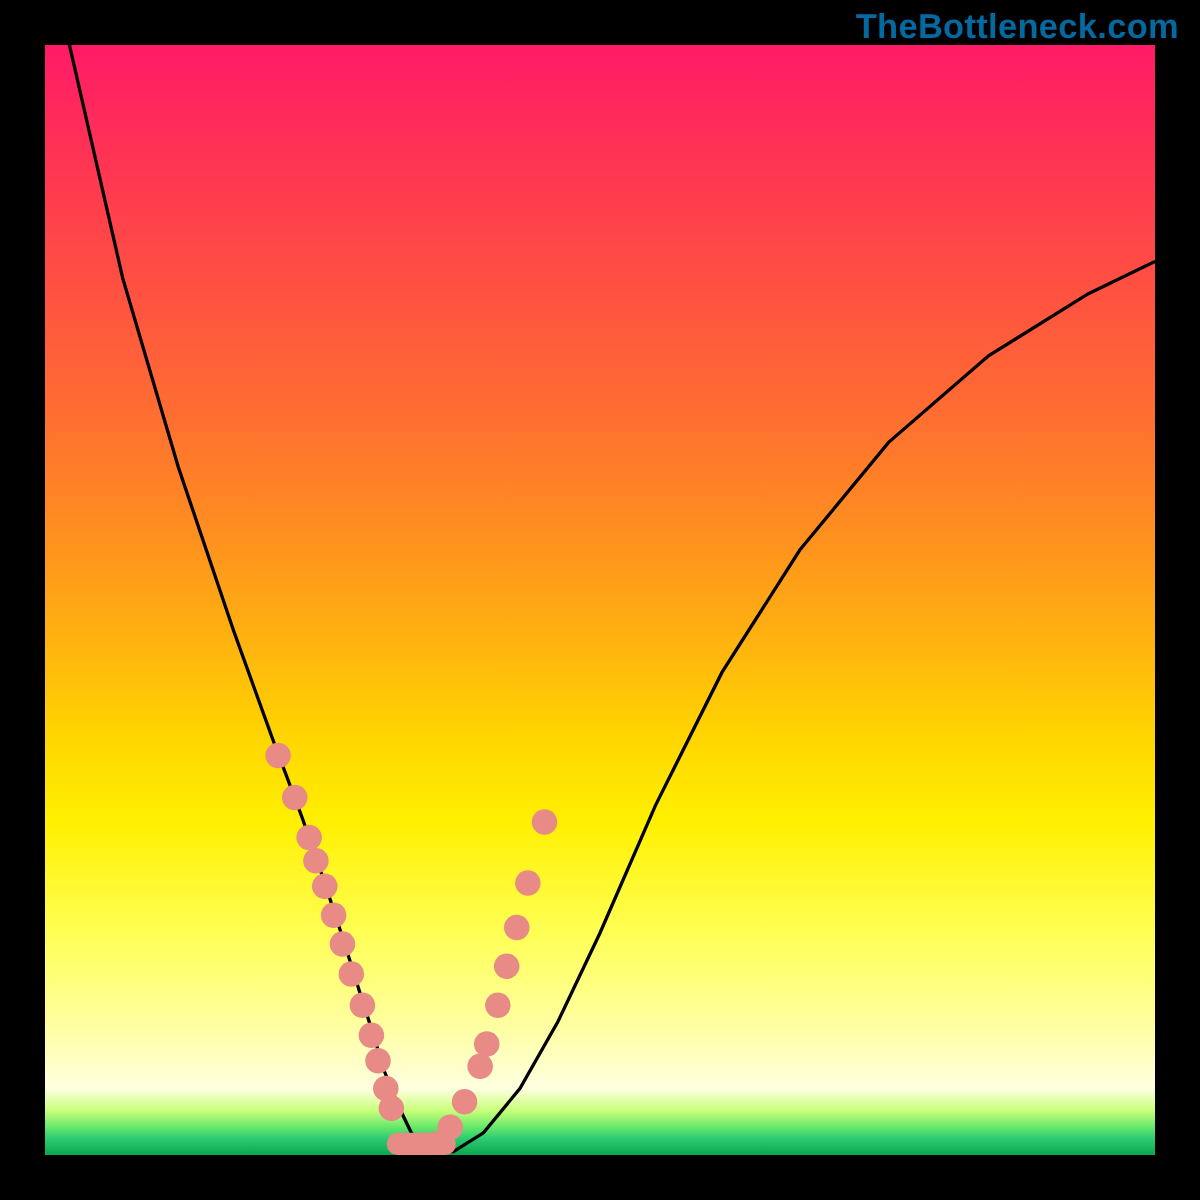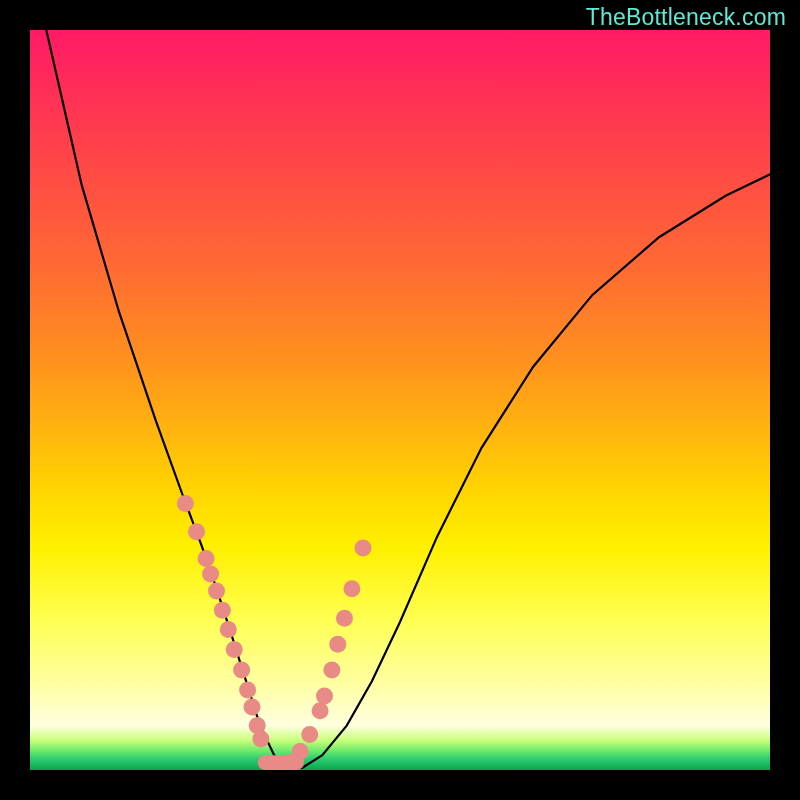--- a/index.html
+++ b/index.html
@@ -42,23 +42,23 @@
       #c8ff7a 96%,
       #66e86b 97.5%,
       #2ecc71 98.5%,
       #0aa64f 100%
     );
   }
   .watermark {
     position: absolute;
     top: 4px;
     right: 14px;
-    color: #5eead4;
+    color: #0369a1;
     font-size: 23px;
-    font-weight: 400;
+    font-weight: 700;
     letter-spacing: 0.2px;
     z-index: 3;
     text-align: center;
   }
   svg.curve-layer {
     position: absolute;
     left: 0;
     top: 0;
     width: 740px;
     height: 740px;

